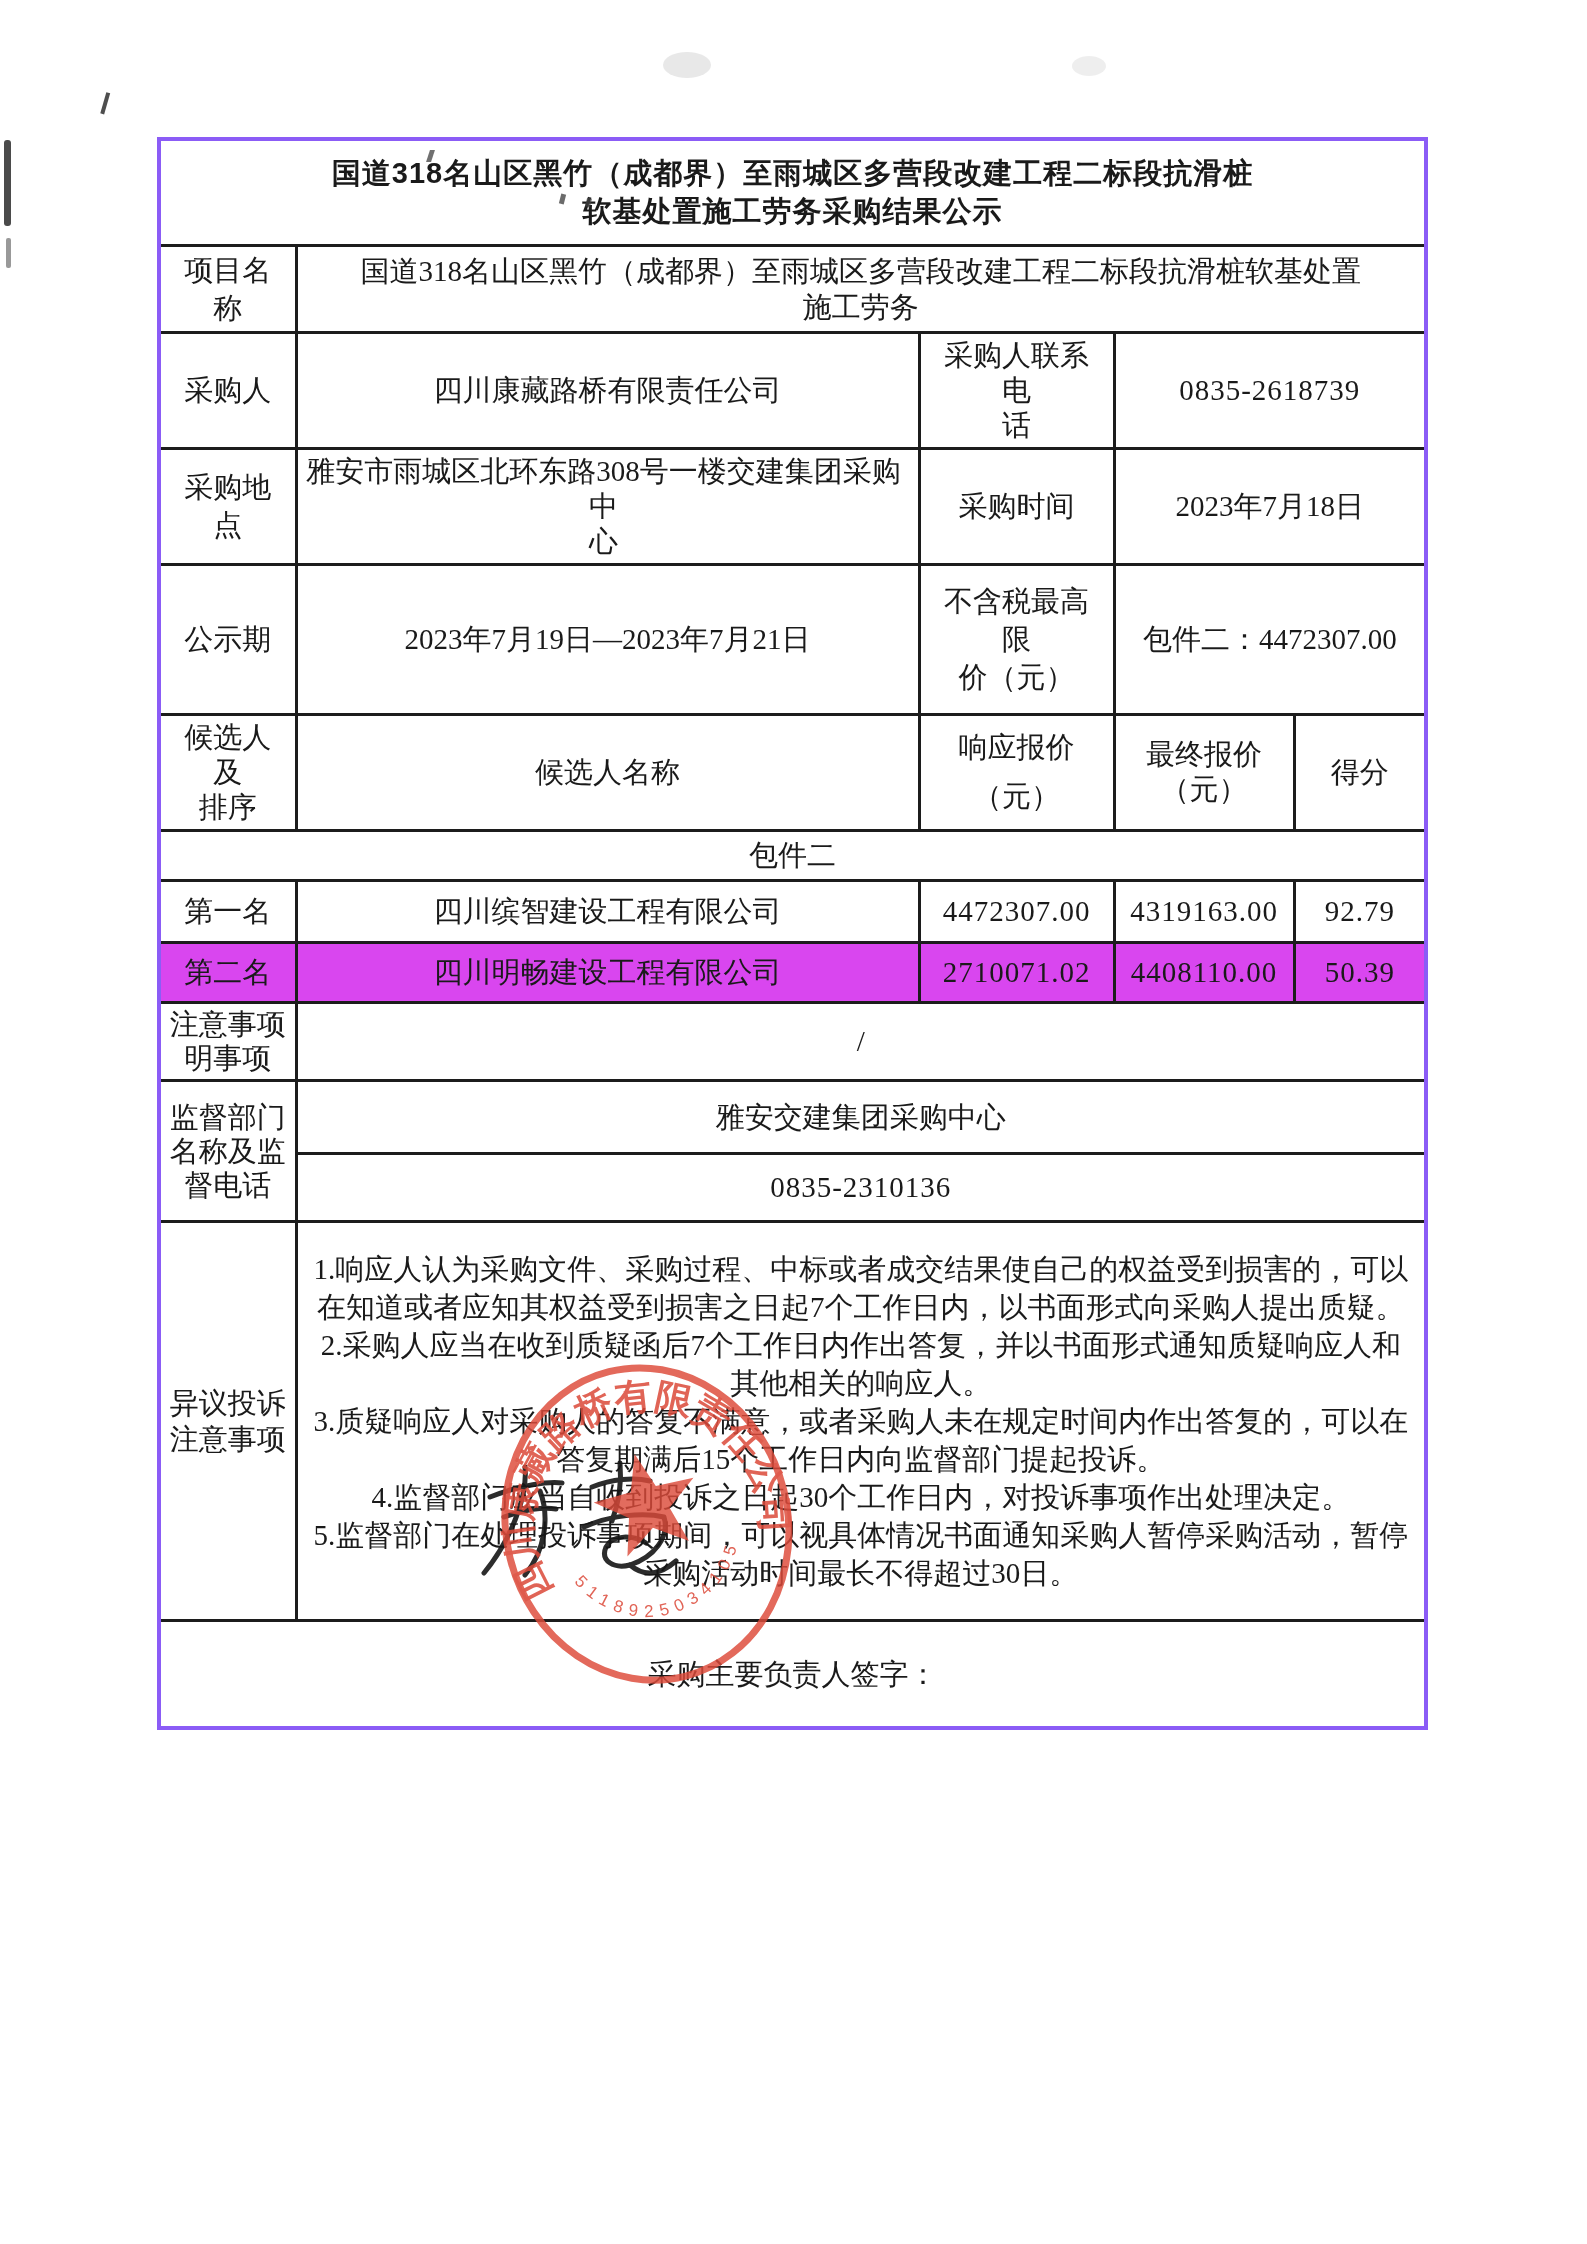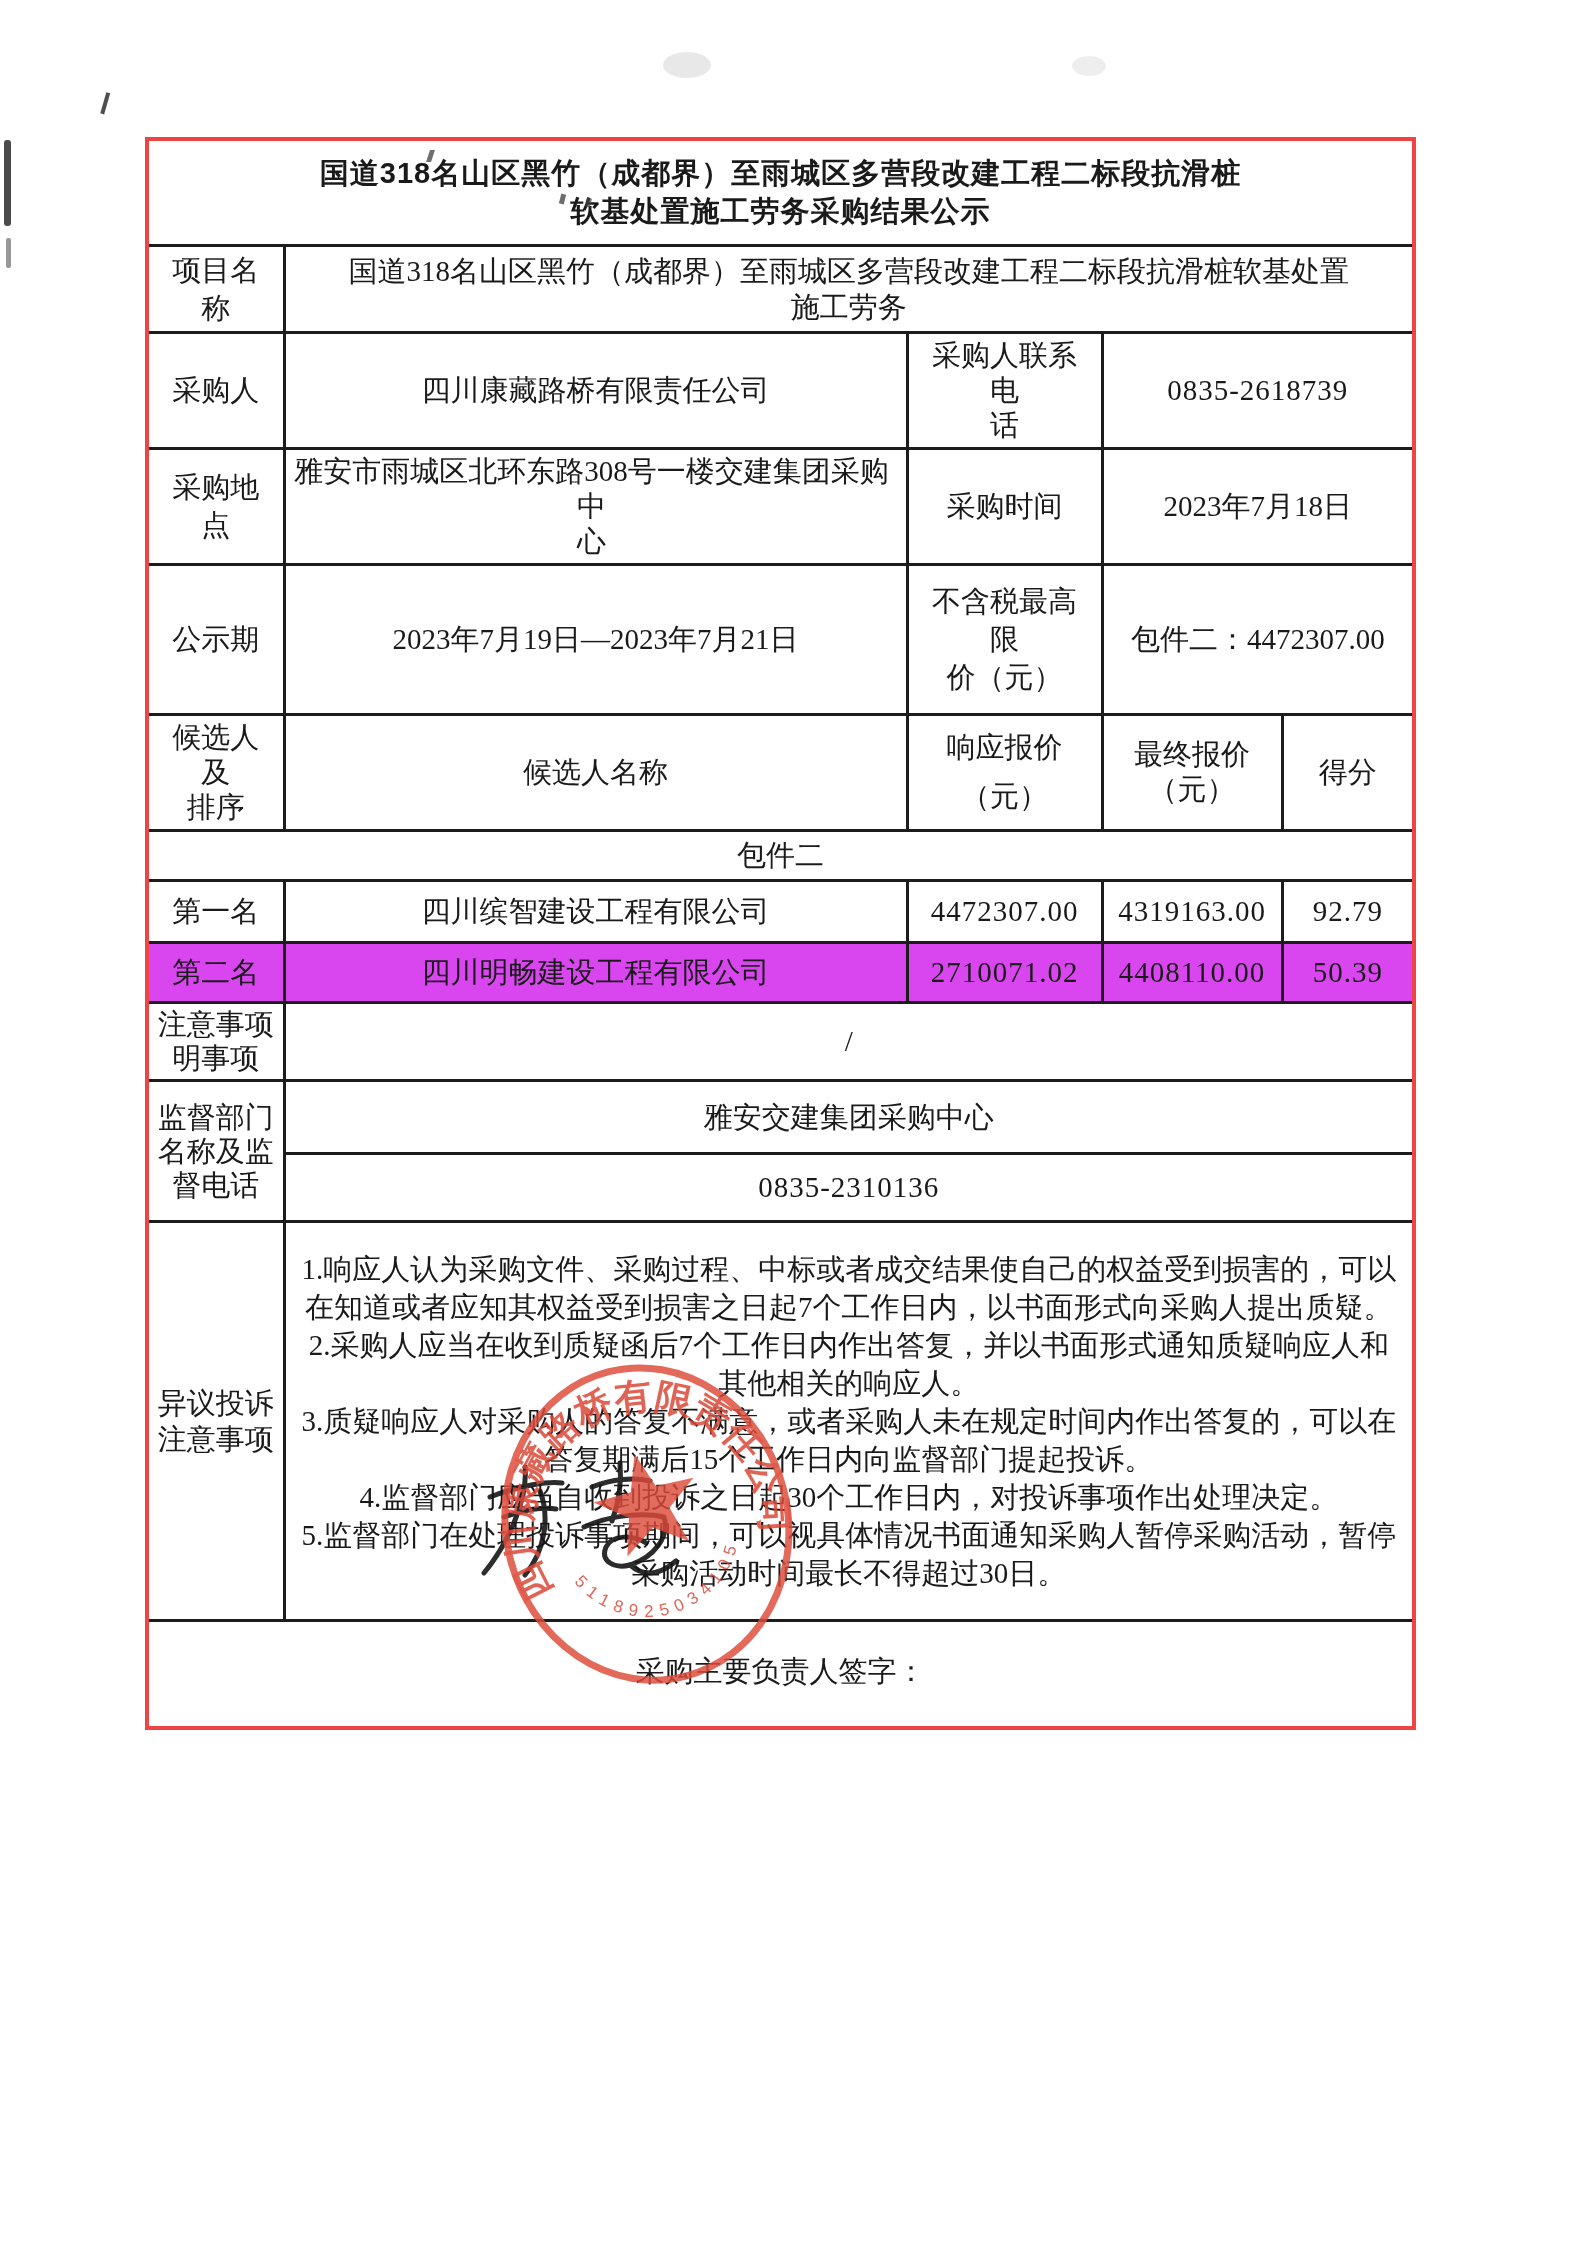--- a/index.html
+++ b/index.html
@@ -13,35 +13,35 @@
     position:absolute;left:145px;top:137px;width:1267px;
     border-collapse:collapse;table-layout:fixed;
     background:#fff;
   }
   .doc-table td{
     border:3px solid #1c1c1c;
     font-size:29px;line-height:38px;
     text-align:center;vertical-align:middle;
     padding:4px 10px;overflow:hidden;
   }
-  .doc-table{border:4px solid #ef4444;}
+  .doc-table{border:4px solid #8b5cf6;margin-left:12px;}
   .pre{white-space:pre-line;}
   .title-cell{
     font-family:"Liberation Sans",sans-serif;
     font-weight:700;font-size:36px;line-height:49px;
     letter-spacing:1px;
   }
   .left{text-align:left;}
   .complaint-cell{
     text-align:left;font-size:29px;line-height:44px;
     padding:10px 14px 6px 12px;vertical-align:top;
   }
   .complaint-cell .item{white-space:pre-line;}
   .row-alt td{background:#d946ef;}
-  .sig-cell{text-align:left;padding-left:10px;font-size:31px;font-family:Liberation Mono, monospace;}
+  .sig-cell{text-align:left;padding-left:10px;font-size:31px;}
   .num{letter-spacing:1px;}
   
   .seal{
     position:absolute;left:492px;top:1352px;width:310px;height:345px;
     transform:rotate(-14deg);opacity:0.9;pointer-events:none;
   }
   .sig{
     position:absolute;left:468px;top:1455px;width:240px;height:140px;
     pointer-events:none;
   }

